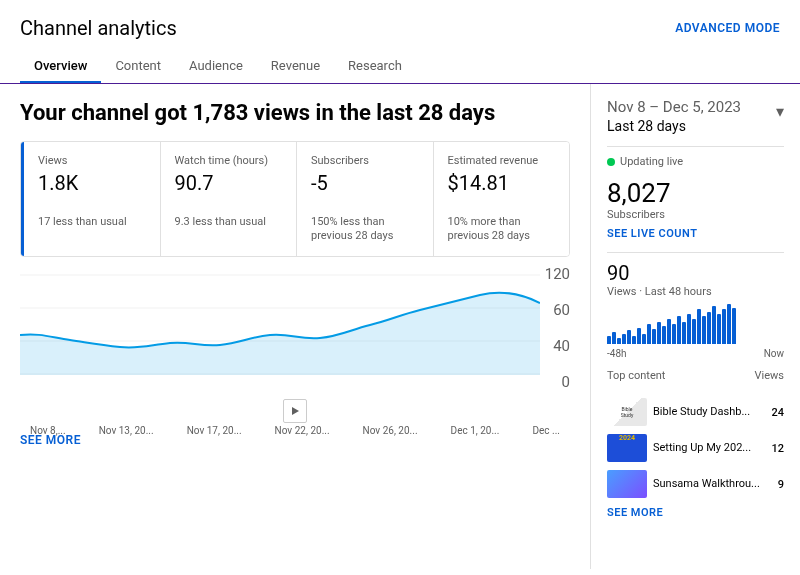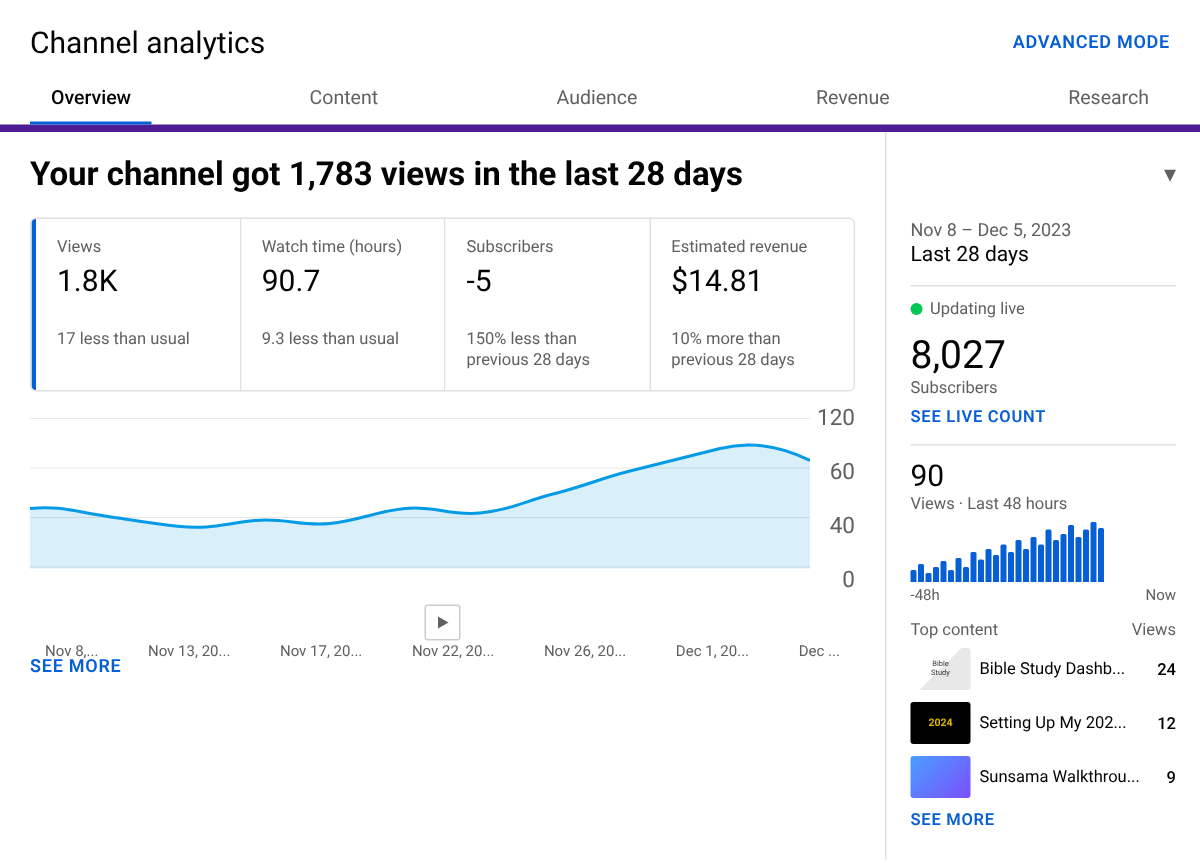--- a/index.html
+++ b/index.html
@@ -2,21 +2,21 @@
 <html><head>
   <meta charset="utf-8">
   <style>
     * { box-sizing: border-box; margin: 0; padding: 0; }
     body { font-family: 'Roboto', Arial, sans-serif; font-size: 13px; background: #fff; color: #030303; width: 800px; height: 575px; overflow: hidden; }
 
     .header { display: flex; justify-content: space-between; align-items: center; padding: 16px 20px 0 20px; }
     .header-title { font-size: 20px; font-weight: 400; color: #030303; }
     .advanced-mode { font-size: 12px; font-weight: 600; color: #065fd4; letter-spacing: 0.5px; cursor: pointer; }
 
-    .nav-tabs { display: flex; padding: 0 20px; border-bottom: 5px solid #4c1d95; margin-top: 8px; justify-content: space-between; }
+    .nav-tabs { display: flex; padding: 0 20px; border-bottom: 1px solid #4c1d95; margin-top: 8px; }
     .nav-tab { padding: 10px 14px; font-size: 13px; color: #606060; cursor: pointer; position: relative; white-space: nowrap; }
     .nav-tab.active { color: #030303; font-weight: 500; }
     .nav-tab.active::after { content: ''; position: absolute; bottom: 0; left: 0; right: 0; height: 2px; background: #065fd4; }
 
     .main-content { display: flex; height: calc(575px - 90px); }
 
     .left-panel { flex: 1; padding: 16px 20px; overflow: hidden; }
     .channel-headline { font-size: 22px; font-weight: 700; margin-bottom: 16px; }
 
     .metrics-row { display: flex; border: 1px solid #e0e0e0; border-radius: 4px; overflow: hidden; margin-bottom: 8px; }
@@ -30,21 +30,21 @@
     .chart-area { position: relative; height: 160px; margin-top: 8px; }
     .chart-svg { width: 100%; height: 130px; }
     .chart-labels { display: flex; justify-content: space-between; padding: 0 10px; margin-top: 2px; font-size: 10px; color: #606060; }
     .chart-play-btn { display: flex; justify-content: center; margin-top: 4px; }
     .play-btn { width: 24px; height: 24px; border: 1px solid #ccc; border-radius: 2px; display: flex; align-items: center; justify-content: center; cursor: pointer; background: #fff; }
 
     .see-more { color: #065fd4; font-size: 12px; font-weight: 600; letter-spacing: 0.5px; cursor: pointer; margin-top: 8px; display: inline-block; }
 
     .right-panel { width: 210px; border-left: 1px solid #e0e0e0; padding: 14px 16px; background: #fff; overflow-y: auto; }
     .date-range-selector { display: flex; justify-content: space-between; align-items: flex-start; margin-bottom: 12px; cursor: pointer; }
-    .date-range-text { font-size: 12px; color: #606060; margin-top: 44px; }
+    .date-range-text { font-size: 15px; color: #606060; }
     .date-range-value { font-size: 14px; font-weight: 400; margin-top: 2px; }
     .chevron-icon { color: #606060; font-size: 16px; margin-top: 4px; }
 
     .realtime-section { }
     .realtime-title { font-size: 14px; font-weight: 500; margin-bottom: 4px; }
     .live-indicator { display: flex; align-items: center; gap: 5px; margin-bottom: 10px; }
     .green-dot { width: 8px; height: 8px; border-radius: 50%; background: #00c853; display: inline-block; }
     .live-text { font-size: 11px; color: #606060; }
 
     .stat-block { margin-bottom: 6px; }
@@ -55,30 +55,30 @@
     .divider { border: none; border-top: 1px solid #e0e0e0; margin: 8px 0; }
 
     .views-stat { margin-bottom: 4px; }
     .views-number { font-size: 20px; font-weight: 400; }
     .views-sub { font-size: 11px; color: #606060; margin-bottom: 6px; }
 
     .mini-chart { display: flex; align-items: flex-end; height: 40px; gap: 1px; margin-bottom: 4px; }
     .bar { background: #065fd4; border-radius: 1px 1px 0 0; min-width: 4px; }
     .mini-chart-labels { display: flex; justify-content: space-between; font-size: 10px; color: #606060; margin-bottom: 10px; }
 
-    .top-content-header { display: flex; justify-content: space-between; font-size: 11px; color: #606060; margin-bottom: 6px; }
+    .top-content-header { display: flex; justify-content: space-between; font-size: 11px; color: #606060; margin-bottom: 16px; }
     .content-item { display: flex; align-items: center; gap: 6px; margin-bottom: 8px; }
     .content-thumb { width: 40px; height: 28px; background: #e0e0e0; border-radius: 2px; flex-shrink: 0; overflow: hidden; }
     .content-title { font-size: 11px; flex: 1; line-height: 1.3; }
     .content-views { font-size: 11px; font-weight: 500; flex-shrink: 0; }
     .right-see-more { color: #065fd4; font-size: 11px; font-weight: 600; letter-spacing: 0.5px; cursor: pointer; margin-top: 4px; display: block; }
 
     
     .thumb-bible { background: linear-gradient(135deg, #fff 50%, #e8e8e8 50%); display: flex; align-items: center; justify-content: center; font-size: 6px; color: #555; text-align: center; padding: 2px; line-height: 1.1; }
-    .thumb-2024 { background: #000000; display: flex; align-items: center; justify-content: center; font-size: 7px; color: #e0b800; font-weight: bold; }
+    .thumb-2024 { background: #1d4ed8; display: flex; justify-content: center; font-size: 7px; color: #e0b800; font-weight: bold; }
     .thumb-sunsama { background: linear-gradient(135deg, #4a9eff, #7b4fff); }
   </style>
 </head>
 <body>
 
 <div class="header">
   <h1 class="header-title">Channel analytics</h1>
   <span class="advanced-mode">ADVANCED MODE</span>
 </div>
 

